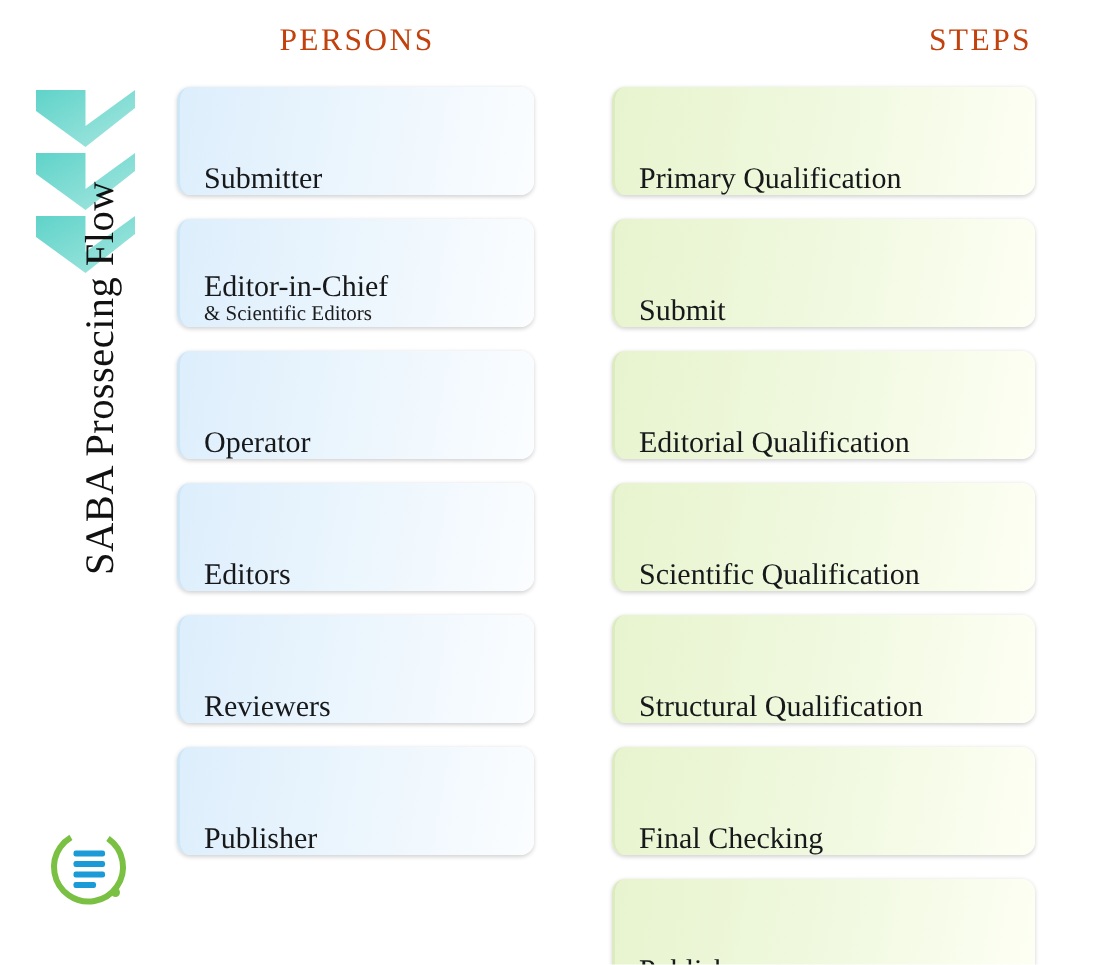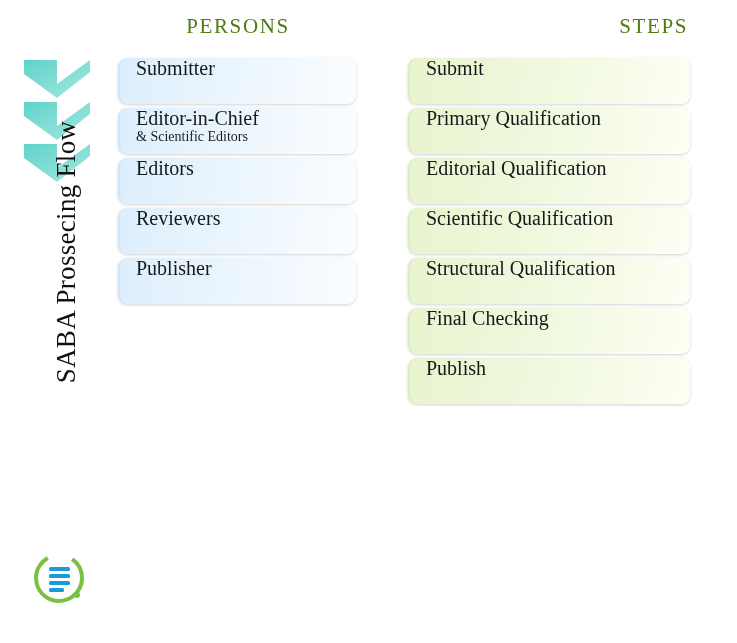--- a/index.html
+++ b/index.html
@@ -65,43 +65,43 @@
     height: 58px;
   }
   #logo svg { display: block; }
 
   
   .col-header {
     position: absolute;
     top: 14px;
     font-size: 21px;
     letter-spacing: 1.6px;
-    color: #4d7c0f;
+    color: #c2410c;
     text-align: center;
   }
   #header-persons { left: 118px; width: 240px; }
   #header-steps   { left: 408px; width: 280px; text-align: right; }
 
   .column {
     position: absolute;
     top: 58px;
   }
   #col-persons { left: 118px; width: 238px; }
   #col-steps   { left: 408px; width: 282px; }
 
   .card {
     position: relative;
     box-sizing: border-box;
-    height: 46px;
-    margin-bottom: 4px;
+    height: 72px;
+    margin-bottom: 16px;
     border-radius: 9px;
     padding: 0 16px;
     display: flex;
     flex-direction: column;
-    justify-content: flex-start;
+    justify-content: flex-end;
     box-shadow: 0 1px 3px rgba(0,0,0,0.18);
   }
   .card .main {
     font-size: 20px;
     color: #17181a;
     line-height: 1.05;
   }
   .card .sub {
     font-size: 14px;
     color: #1b1c1e;
@@ -174,46 +174,49 @@
 
   <div class="card person">
     <span class="main">Submitter</span>
   </div>
 
   <div class="card person two-line">
     <span class="main">Editor-in-Chief</span>
     <span class="sub">&amp; Scientific Editors</span>
   </div>
 
+  <div class="card person">
+    <span class="main">Operator</span>
+  </div>
 
   <div class="card person">
     <span class="main">Editors</span>
   </div>
 
   <div class="card person">
     <span class="main">Reviewers</span>
   </div>
 
 
   <div class="card person">
     <span class="main">Publisher</span>
   </div>
 </div>
 
 <div class="column" id="col-steps">
 
   <div class="card step">
+    <span class="main">Primary Qualification</span>
+  </div>
+
+  <div class="card step">
     <span class="main">Submit</span>
   </div>
 
   <div class="card step">
-    <span class="main">Primary Qualification</span>
-  </div>
-
-  <div class="card step">
     <span class="main">Editorial Qualification</span>
   </div>
 
   <div class="card step">
     <span class="main">Scientific Qualification</span>
   </div>
 
   <div class="card step">
     <span class="main">Structural Qualification</span>
   </div>

